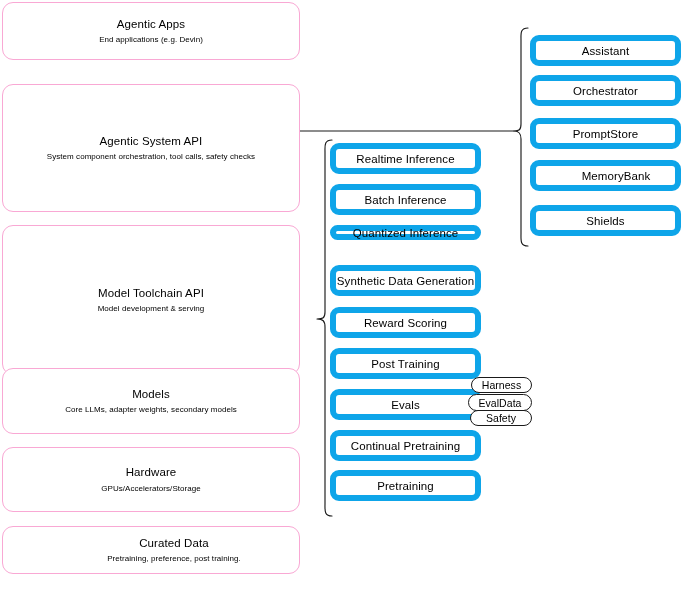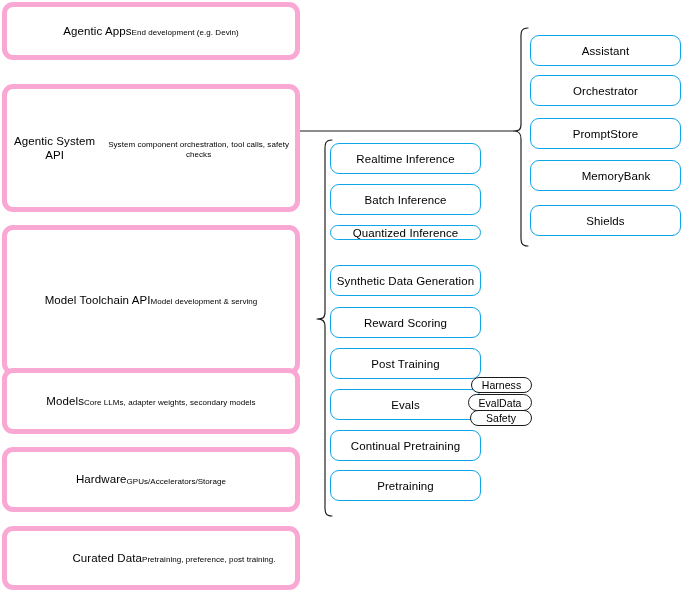--- a/index.html
+++ b/index.html
@@ -14,44 +14,45 @@
   #canvas {
     position: relative;
     width: 682px;
     height: 591px;
     background: #ffffff;
     overflow: hidden;
   }
   .node {
     position: absolute;
     box-sizing: border-box;
-    border: 5px solid #f9a8d4;
+    border: 1px solid #f9a8d4;
     background: #ffffff;
     border-radius: 11px;
     display: flex;
+    flex-direction: column;
     align-items: center;
     justify-content: center;
     text-align: center;
     line-height: 1.25;
   }
   .node .title {
     font-size: 11.5px;
     color: #000;
     letter-spacing: 0.1px;
   }
   .node .subtitle {
     font-size: 8px;
     color: #000;
     margin-top: 4px;
     letter-spacing: 0.05px;
   }
   .stack-node {
     position: absolute;
     box-sizing: border-box;
-    border: 1px solid #0ea5e9;
+    border: 6px solid #0ea5e9;
     background: #ffffff;
     border-radius: 9px;
     display: flex;
     align-items: center;
     justify-content: center;
     text-align: center;
     font-size: 11.5px;
     letter-spacing: 0.1px;
   }
   .pill {
@@ -113,21 +114,21 @@
              C 14 2, 15 8, 15 14
              L 15 174
              C 15 180, 13 181, 7 181
              C 13 181, 15 183, 15 189
              L 15 366
              C 15 372, 14 378, 22 378"></path>
   </svg>
 
   <div class="node" style="left:2px; top:2px; width:298px; height:58px;">
     <div class="title">Agentic Apps</div>
-    <div class="subtitle">End development (e.g. Devin)</div>
+    <div class="subtitle">End applications (e.g. Devin)</div>
   </div>
 
   <div class="node" style="left:2px; top:84px; width:298px; height:128px;">
     <div class="title">Agentic System API</div>
     <div class="subtitle">System component orchestration, tool calls, safety checks</div>
   </div>
 
   <div class="node" style="left:2px; top:225px; width:298px; height:150px;">
     <div class="title">Model Toolchain API</div>
     <div class="subtitle">Model development &amp; serving</div>
@@ -136,21 +137,21 @@
   <div class="node" style="left:2px; top:368px; width:298px; height:66px;">
     <div class="title">Models</div>
     <div class="subtitle">Core LLMs, adapter weights, secondary models</div>
   </div>
 
   <div class="node" style="left:2px; top:447px; width:298px; height:65px;">
     <div class="title">Hardware</div>
     <div class="subtitle">GPUs/Accelerators/Storage</div>
   </div>
 
-  <div class="node" style="left:2px; top:526px; width:298px; height:64px;padding-left:46px;">
+  <div class="node" style="left:2px; top:526px; width:298px; height:48px;padding-left:46px;">
     <div class="title">Curated Data</div>
     <div class="subtitle">Pretraining, preference, post training.</div>
   </div>
 
   <div class="stack-node" style="left:330px; top:143px; width:151px; height:31px;">
     <span>Realtime Inference</span>
   </div>
   <div class="stack-node" style="left:330px; top:184px; width:151px; height:31px;">
     <span>Batch Inference</span>
   </div>

